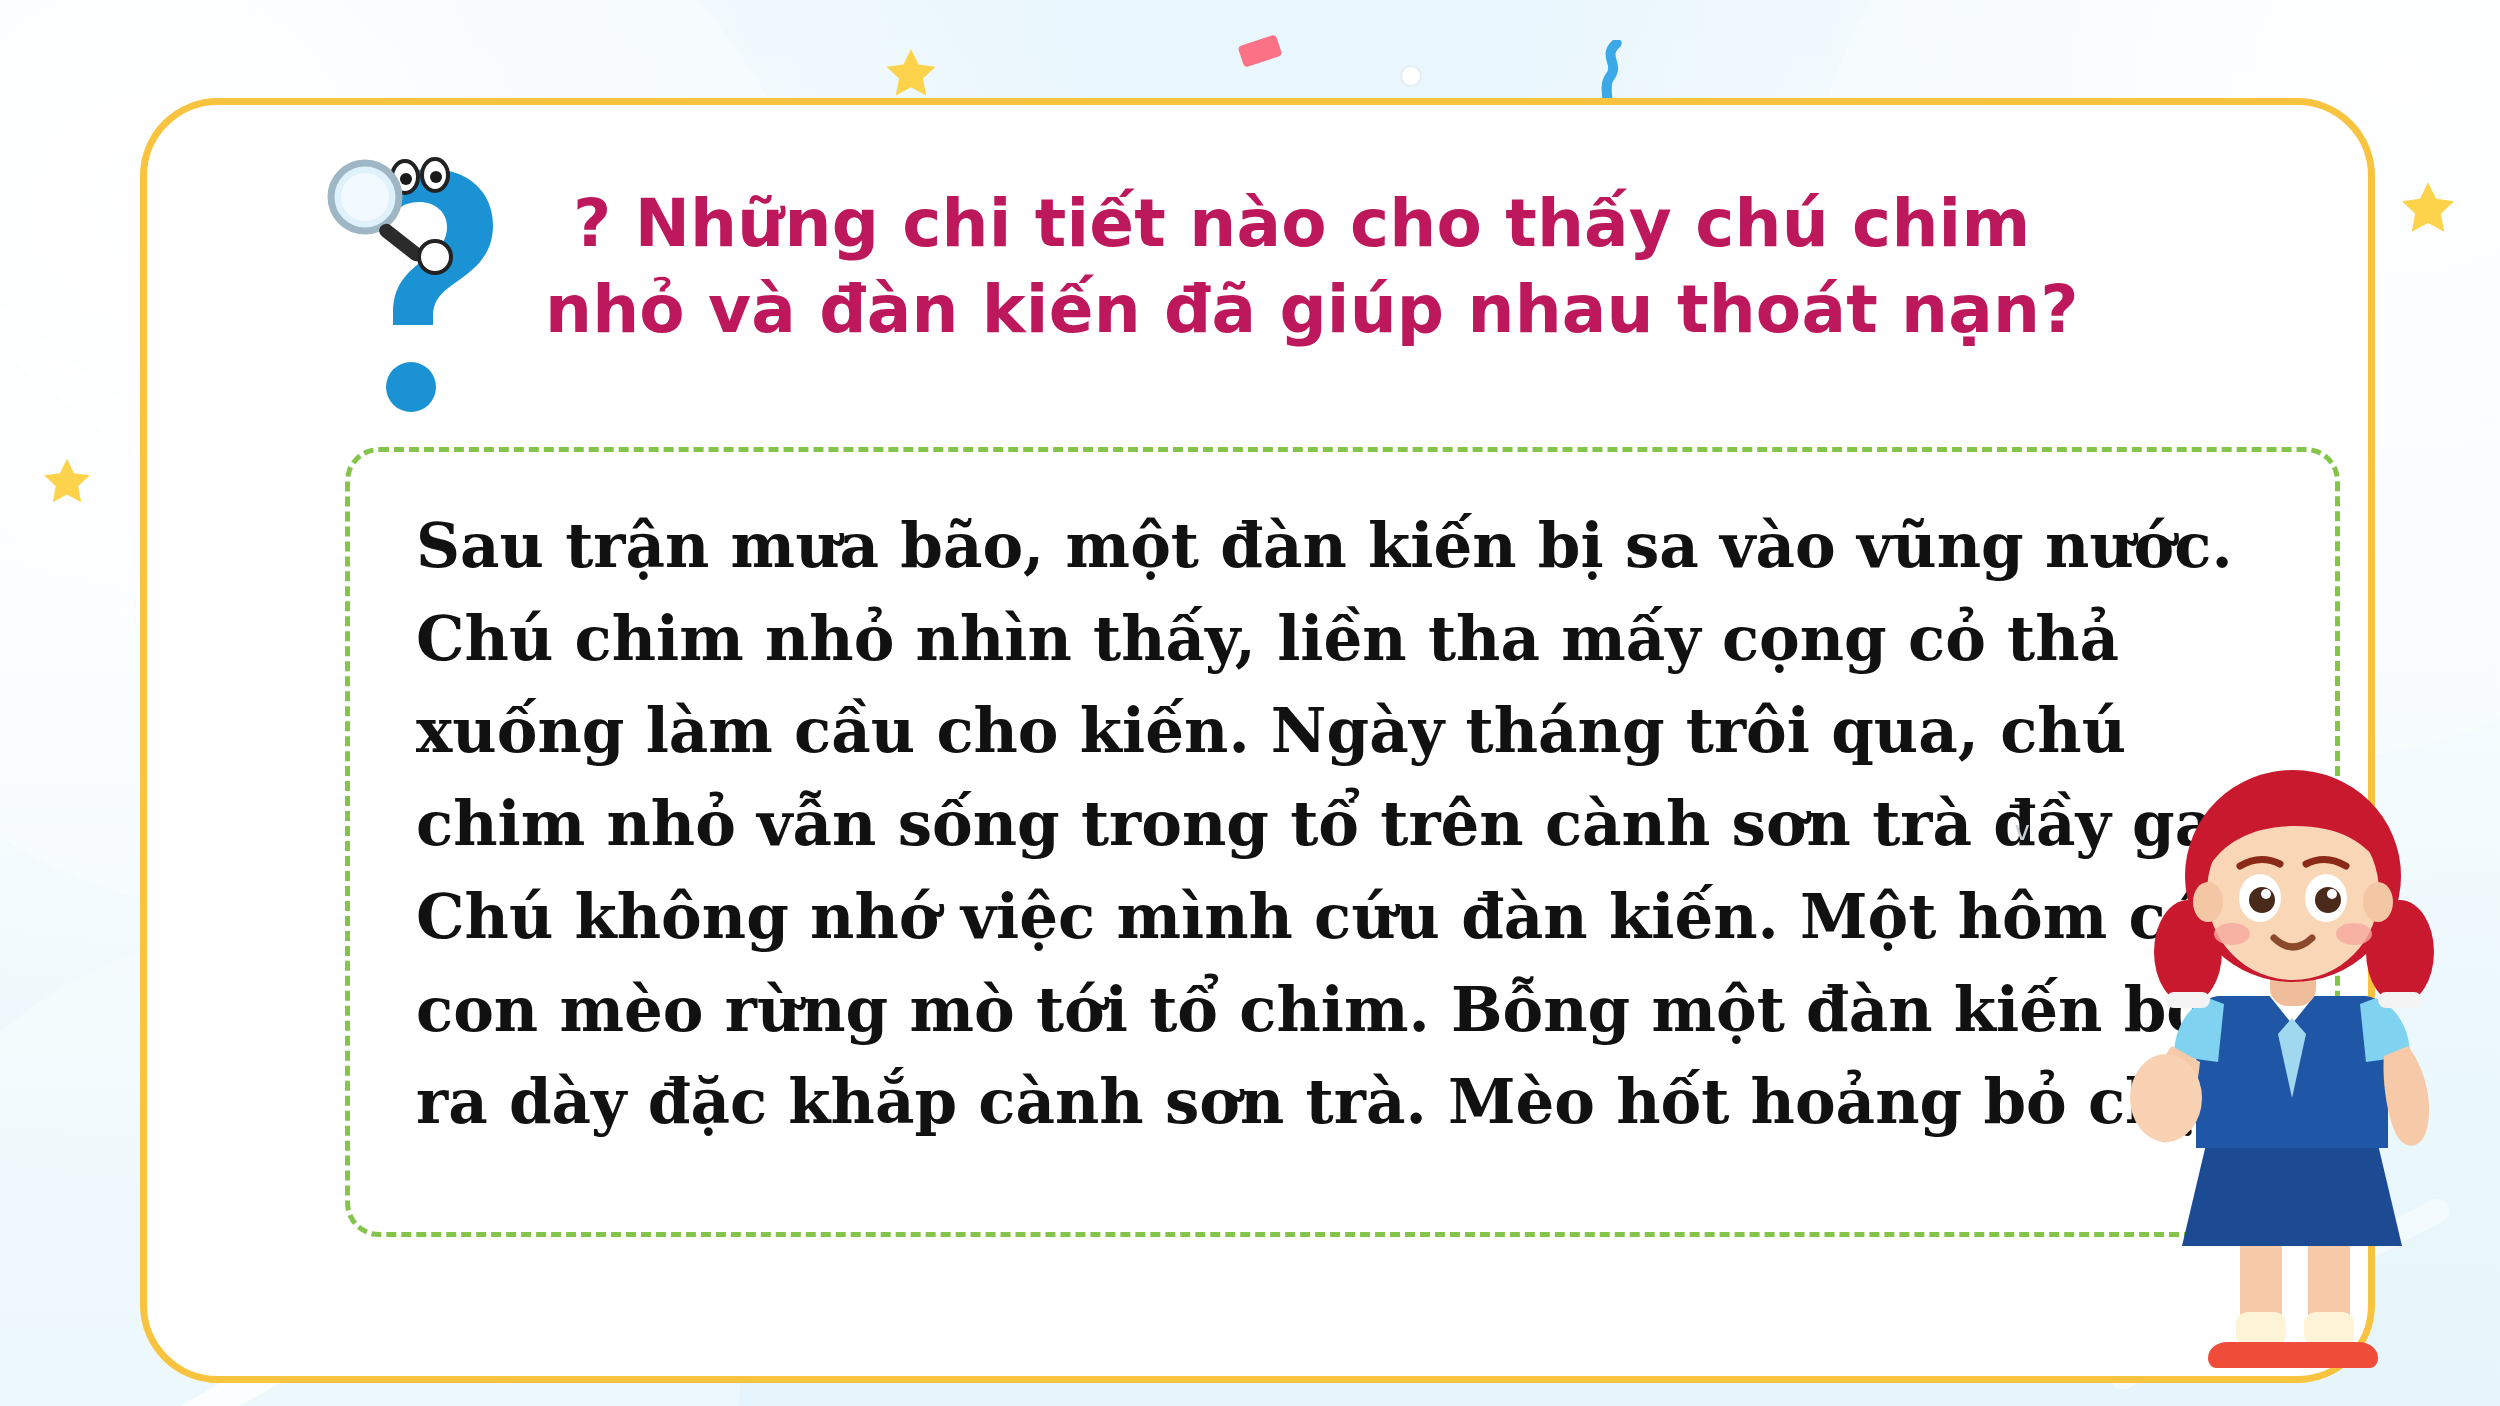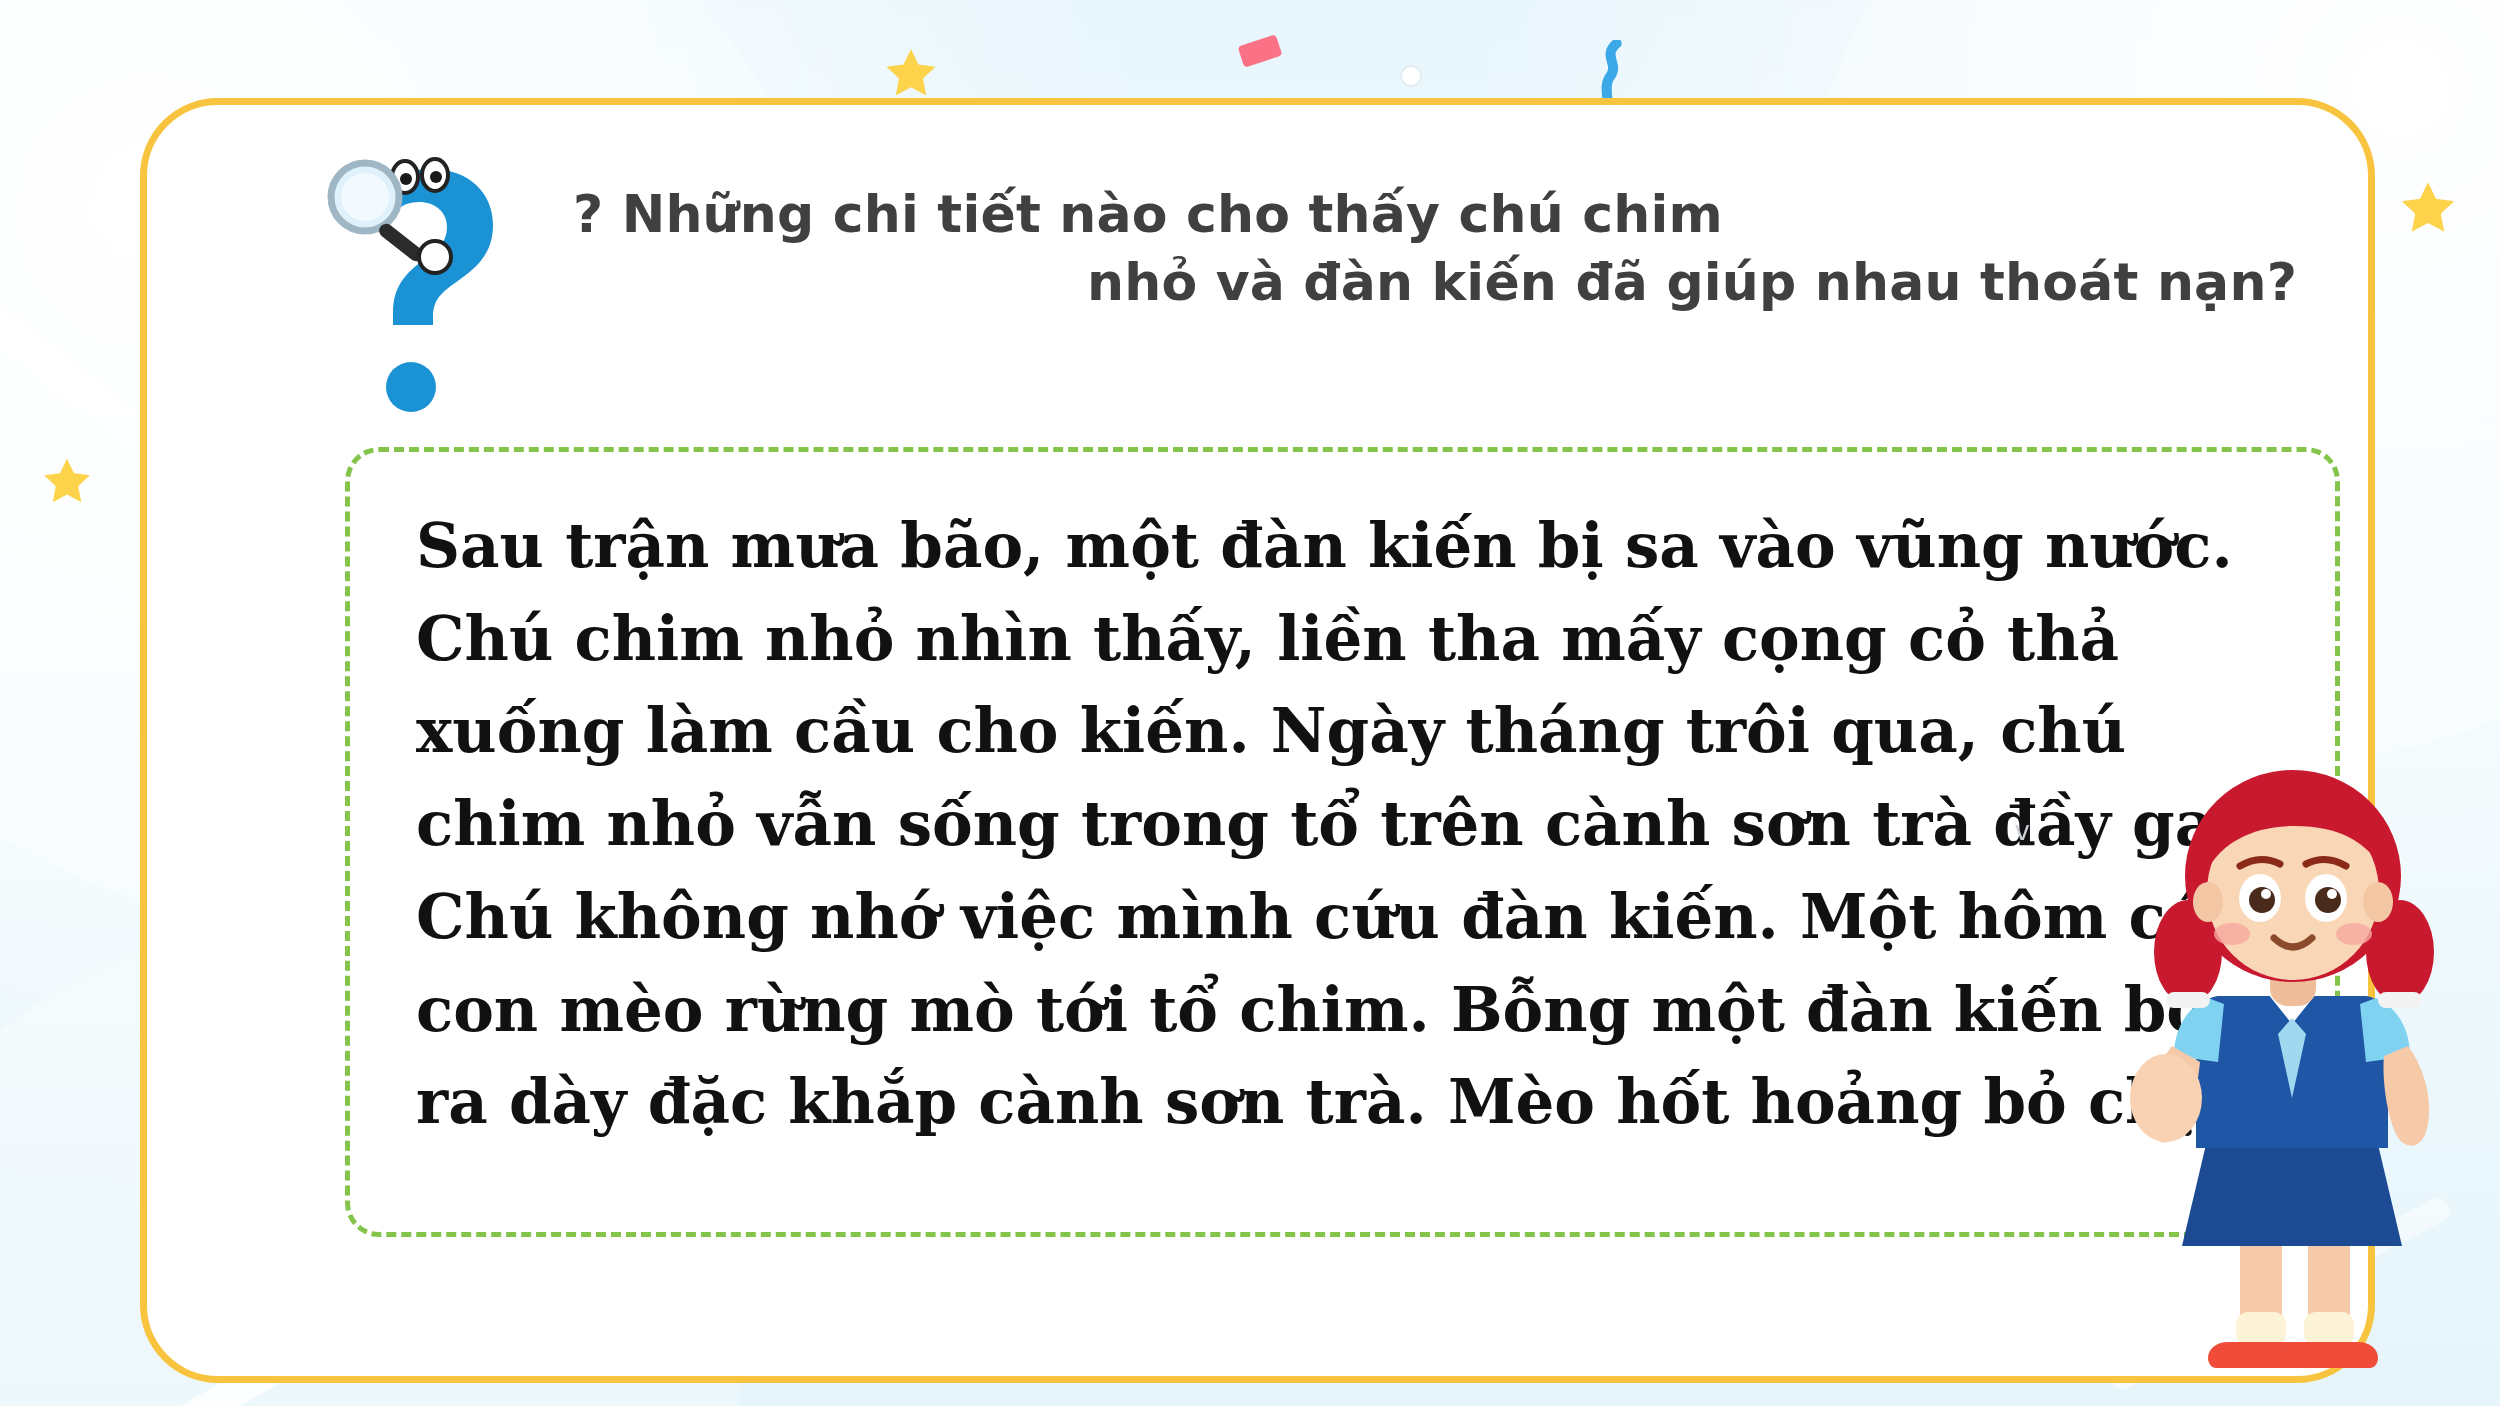--- a/index.html
+++ b/index.html
@@ -104,32 +104,32 @@
     align-items: flex-start;
   }
   .q-mark-wrap {
     width: 210px;
     flex: 0 0 210px;
     position: relative;
     height: 290px;
   }
   .q-text {
     flex: 1;
-    color: #404040;
+    color: #be185d;
     font-family: "DejaVu Sans", sans-serif;
     font-weight: 700;
-    font-size: 52px;
+    font-size: 66px;
     line-height: 1.30;
     letter-spacing: .2px;
     padding-top: 46px;
     padding-left: 28px;
   }
   .q-text .line { display: block; white-space: nowrap; }
   .q-text .line.l1 { padding-left: 28px; }
-  .q-text .line.l2 { padding-left: 0px; text-align: right; }
+  .q-text .line.l2 { padding-left: 0px; }
 
   
   .passage {
     position: absolute;
     left: 198px;
     top: 342px;
     width: 1995px;
     height: 790px;
     border: 5px dashed #84c44a;
     border-radius: 34px;

